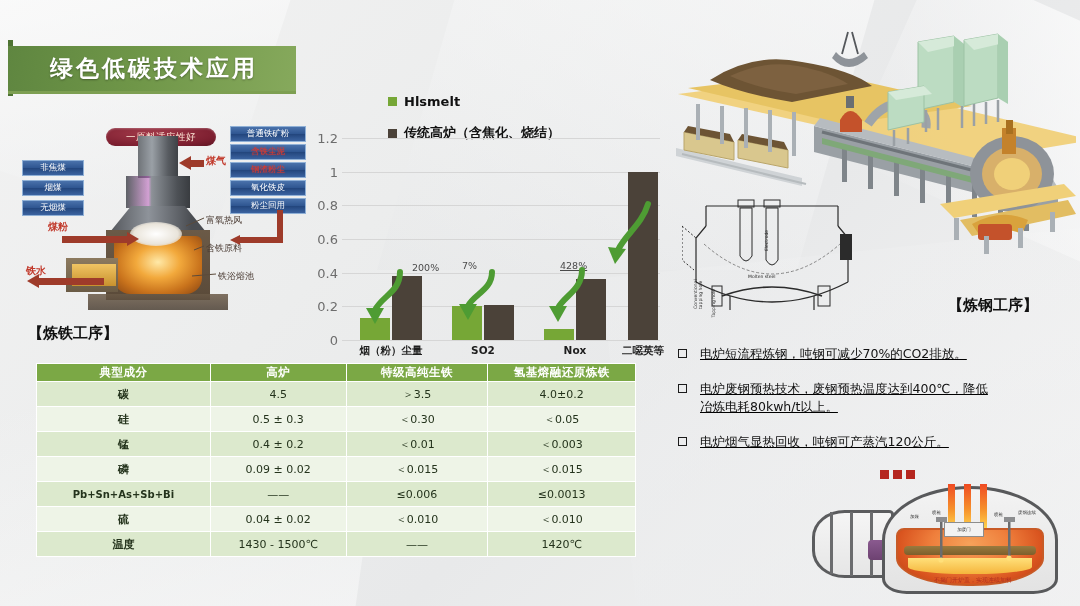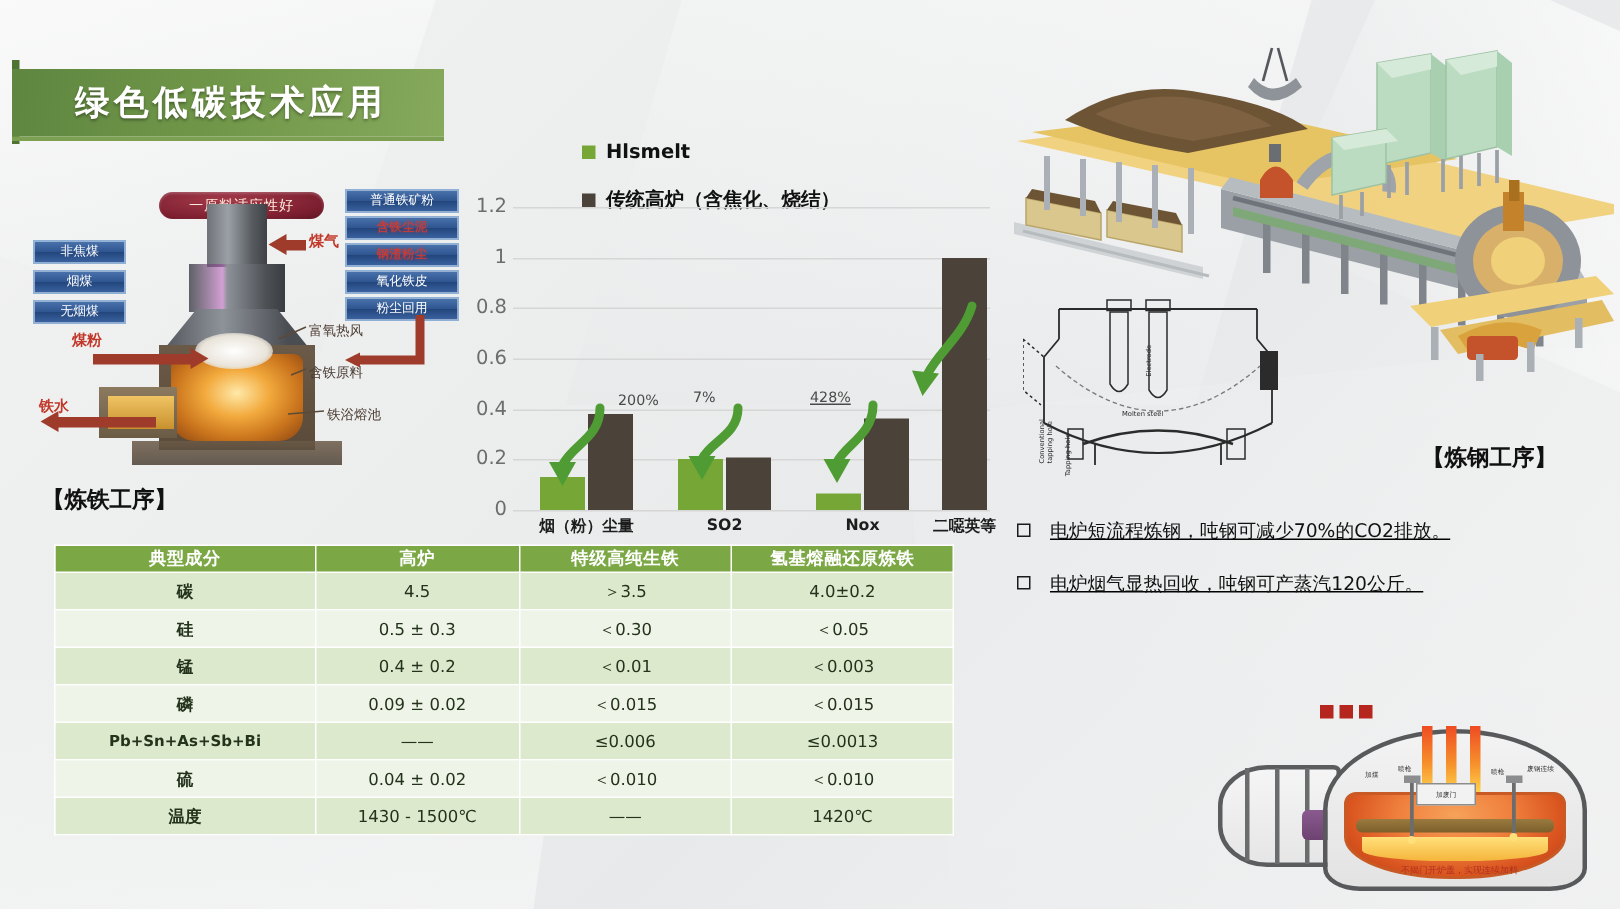--- a/index.html
+++ b/index.html
@@ -358,21 +358,21 @@
       <div class="bar green" style="left:110px; width:30px; height:33.7px;"></div>
       <div class="bar dark" style="left:142px; width:30px; height:35.4px;"></div>
 
       <div class="bar green" style="left:202px; width:30px; height:10.9px;"></div>
       <div class="bar dark" style="left:234px; width:30px; height:60.6px;"></div>
 
       <div class="bar dark" style="left:286px; width:30px; height:168.3px;"></div>
 
       <div class="pct-lbl" style="left:26px; top:124px;margin-left:44px;">200%</div>
       <div class="pct-lbl" style="left:120px; top:122px;">7%</div>
-      <div class="pct-lbl" style="left:198px; top:122px;text-decoration:underline;">428%</div>
+      <div class="pct-lbl" style="left:218px; top:122px;text-decoration:underline;">428%</div>
 
       <svg width="318" height="202" style="position:absolute;left:0;top:0;pointer-events:none;">
         <path d="M58 134 C58 154, 40 158, 33 172" stroke="#4e9c33" stroke-width="6" fill="none" stroke-linecap="round"></path>
         <path d="M33 186 l-9 -16 l18 0 z" fill="#4e9c33"></path>
         <path d="M150 134 C150 152, 132 156, 126 168" stroke="#4e9c33" stroke-width="6" fill="none" stroke-linecap="round"></path>
         <path d="M126 182 l-9 -16 l18 0 z" fill="#4e9c33"></path>
         <path d="M240 132 C240 152, 222 158, 216 170" stroke="#4e9c33" stroke-width="6" fill="none" stroke-linecap="round"></path>
         <path d="M216 184 l-9 -16 l18 0 z" fill="#4e9c33"></path>
         <path d="M306 66 C300 86, 284 96, 276 112" stroke="#4e9c33" stroke-width="6" fill="none" stroke-linecap="round"></path>
         <path d="M273 126 l-7 -17 l18 2 z" fill="#4e9c33"></path>
@@ -551,20 +551,24 @@
       <div class="ld-txt" style="left:16px; top:114px; transform:rotate(-90deg); width:30px;">Tapping hole</div>
     </div>
   </div>
 
   <div class="caption" style="left:948px; top:296px;">【炼钢工序】</div>
 
   <div id="bullets">
     <div class="bullet">
       <span class="bullet-mark"></span>
       <span class="bullet-text">电炉短流程炼钢，吨钢可减少70%的CO2排放。</span>
+    </div>
+    <div class="bullet">
+      <span class="bullet-mark"></span>
+      <span class="bullet-text" style="width:300px;">电炉废钢预热技术，废钢预热温度达到400℃，降低冶炼电耗80kwh/t以上。</span>
     </div>
     <div class="bullet">
       <span class="bullet-mark"></span>
       <span class="bullet-text">电炉烟气显热回收，吨钢可产蒸汽120公斤。</span>
     </div>
   </div>
 
   <div class="sq-dots">
     <span class="sq-dot"></span>
     <span class="sq-dot"></span>

